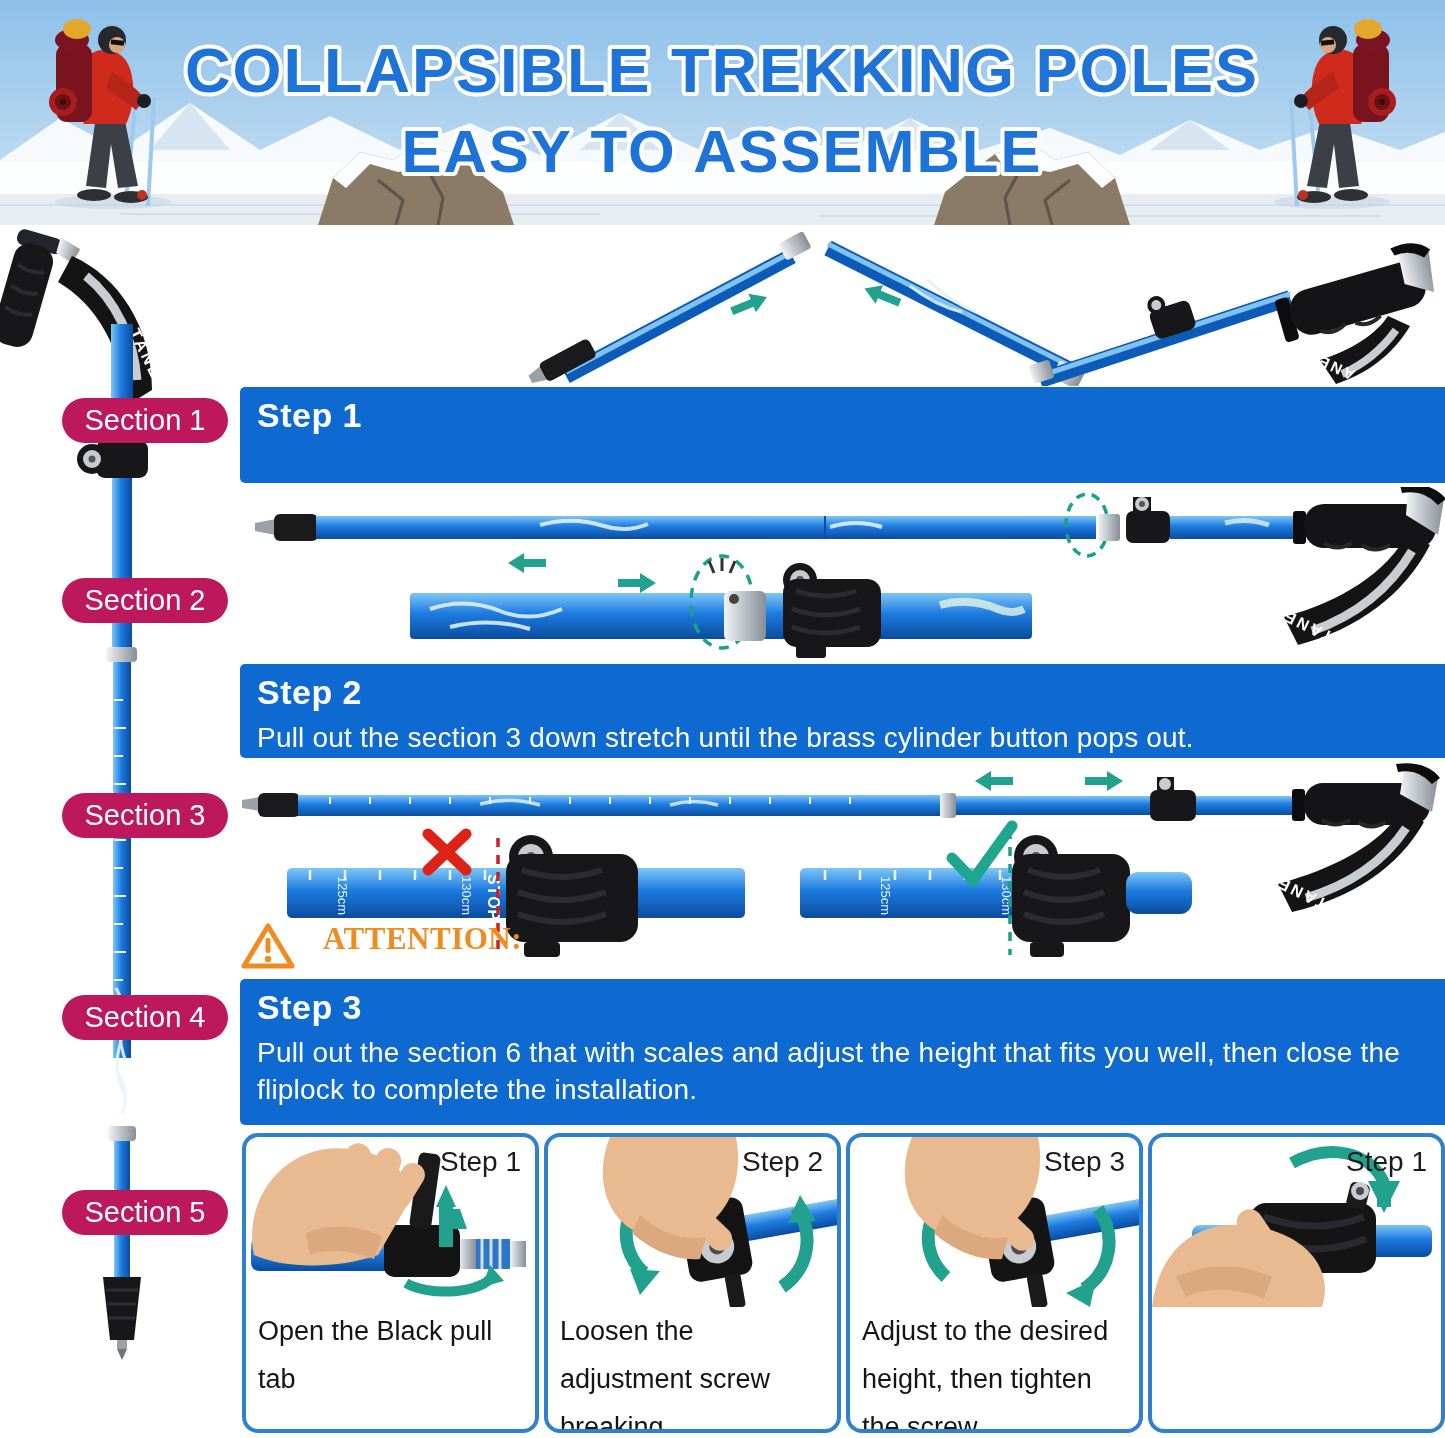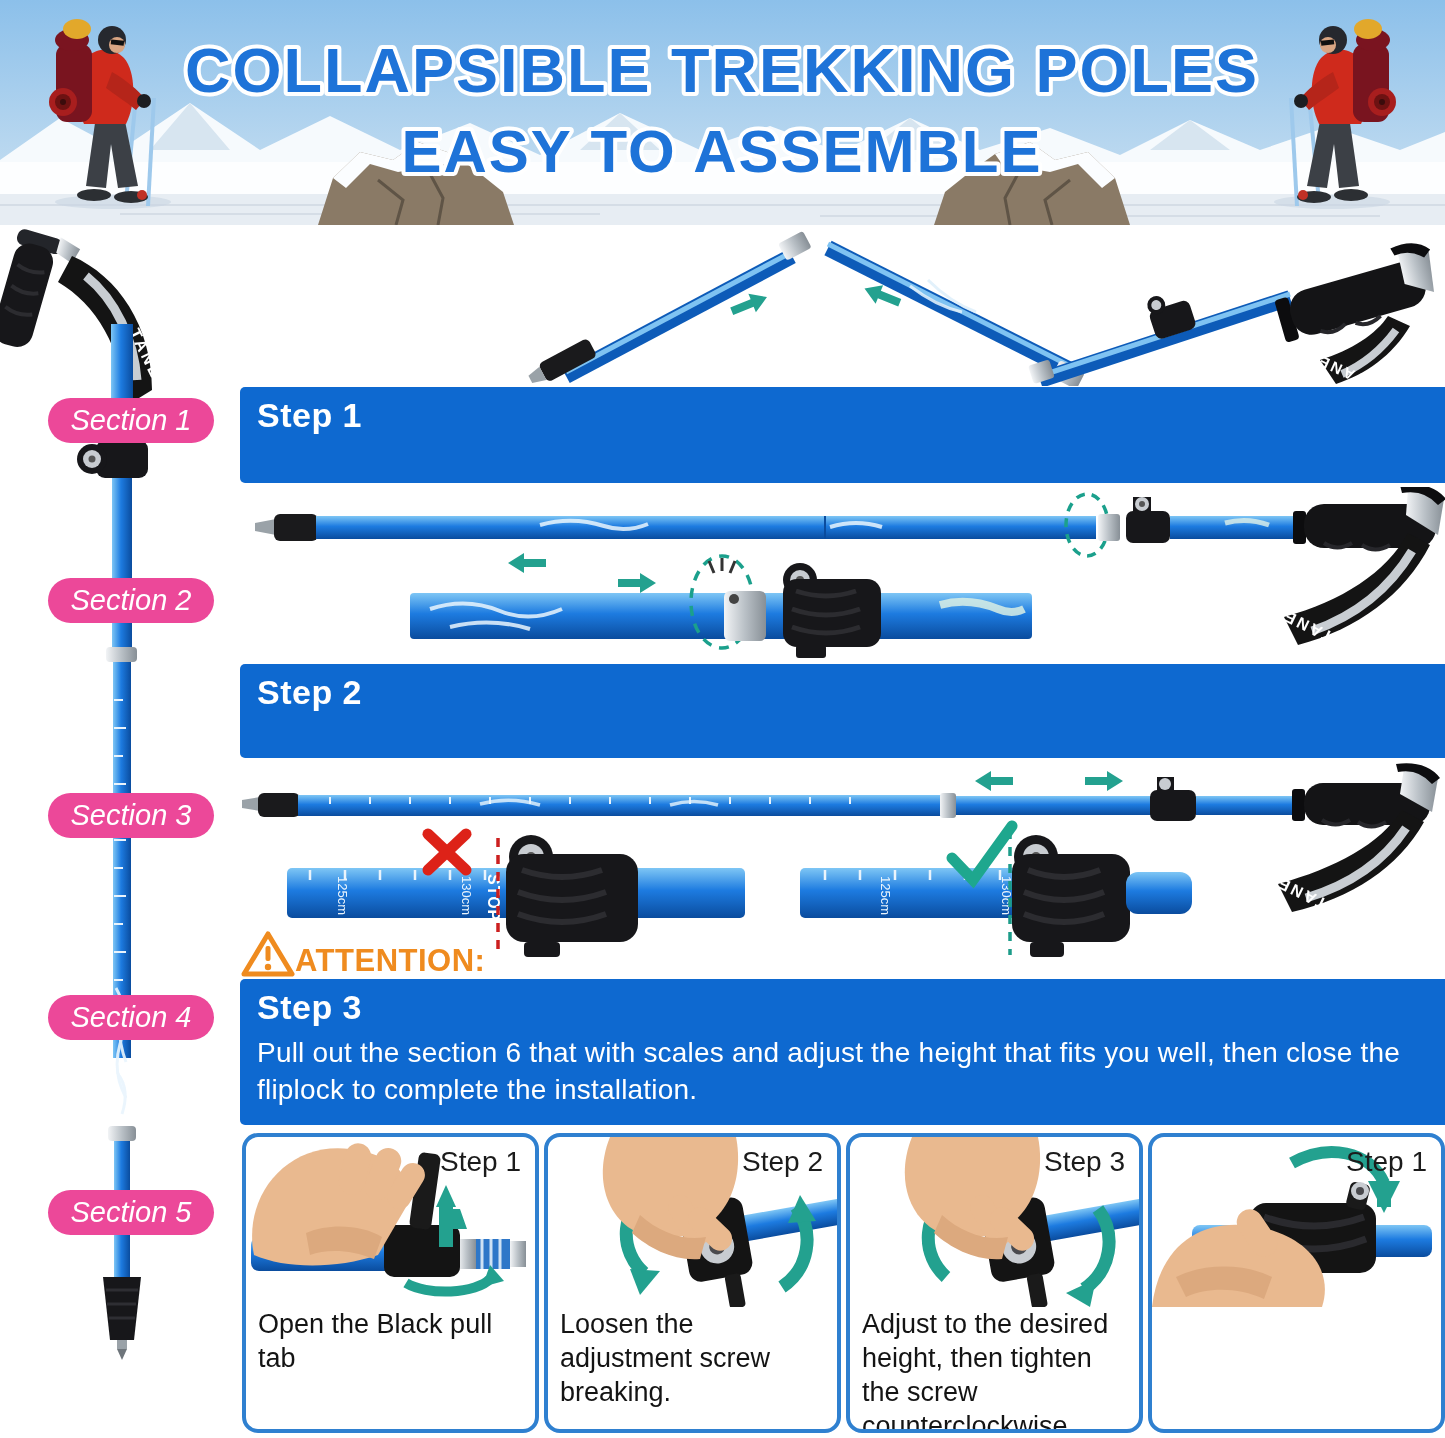--- a/index.html
+++ b/index.html
@@ -5,32 +5,32 @@
   html,body{margin:0;padding:0;background:#fff;}
   .page{position:relative;width:1445px;height:1438px;background:#fff;overflow:hidden;
         font-family:"Liberation Sans",sans-serif;}
   .abs{position:absolute;}
   
   .step-band{position:absolute;left:240px;width:1205px;background:#0e69d0;color:#fff;
              box-sizing:border-box;padding-left:17px;border-radius:5px 0 0 5px;}
   .step-heading{font-size:34px;font-weight:bold;padding-top:9px;letter-spacing:.5px;}
   .step-body{font-size:28px;padding-top:7px;letter-spacing:.2px;max-width:1165px;line-height:37px;}
   
-  .section-pill{position:absolute;left:48px;width:166px;height:45px;background:#ec4899;
+  .section-pill{position:absolute;left:62px;width:166px;height:45px;background:#be185d;
                 border-radius:24px;color:#fff;display:flex;align-items:center;justify-content:center;
-                font-size:29px;font-style:italic;}
+                font-size:29px;}
   
-  .attention{position:absolute;left:241px;top:921px;height:58px;display:flex;align-items:flex-end;gap:0;}
+  .attention{position:absolute;left:241px;top:921px;height:58px;display:flex;align-items:flex-start;gap:28px;font-family:Liberation Serif, serif;}
   .attention .label{color:#ef8b1f;font-size:31px;font-weight:bold;letter-spacing:.5px;}
   .attention .text{color:#101010;font-size:27px;font-weight:bold;}
   
   .panel{position:absolute;top:1133px;width:297px;height:300px;background:#fff;
          border:4px solid #2f80d0;border-radius:16px;box-sizing:border-box;overflow:hidden;}
   .panel .step-label{position:absolute;top:9px;right:14px;font-size:28px;color:#1b1b1b;z-index:3;}
-  .panel .caption{position:absolute;top:170px;left:12px;right:4px;font-size:27px;line-height:34px;
+  .panel .caption{position:absolute;top:170px;left:12px;right:4px;font-size:27px;line-height:48px;
                   color:#141414;z-index:3;}
   .panel svg{position:absolute;top:0;left:0;}
   svg text{font-family:"Liberation Sans",sans-serif;}
 </style>
 </head>
 <body>
 
 <div class="page">
 
   <svg class="abs" style="left:0;top:0" width="1445" height="225" viewBox="0 0 1445 225">
@@ -176,20 +176,21 @@
       <path d="M916,102 C900,124 880,138 862,146" stroke="#c8cdd2" stroke-width="8" fill="none"></path>
       <text transform="translate(886,148) rotate(205)" font-size="15" font-weight="bold" fill="#ffffff" letter-spacing="3">TANE</text>
     </g>
   </svg>
 
   <div class="step-band" style="top:387px;height:96px">
     <div class="step-heading">Step 1</div>
   </div>
   <div class="step-band" style="top:664px;height:94px">
     <div class="step-heading">Step 2</div>
+    <div class="step-body">Pull out the section 3 down stretch until the brass cylinder button pops out.</div>
   </div>
   <div class="step-band" style="top:979px;height:146px">
     <div class="step-heading">Step 3</div>
     <div class="step-body">Pull out the section 6 that with scales and adjust the height that fits you well, then close the fliplock to complete the installation.</div>
   </div>
 
   <div class="section-pill" style="top:398px">
       <span>Section 1</span>
     </div>
   <div class="section-pill" style="top:578px">

